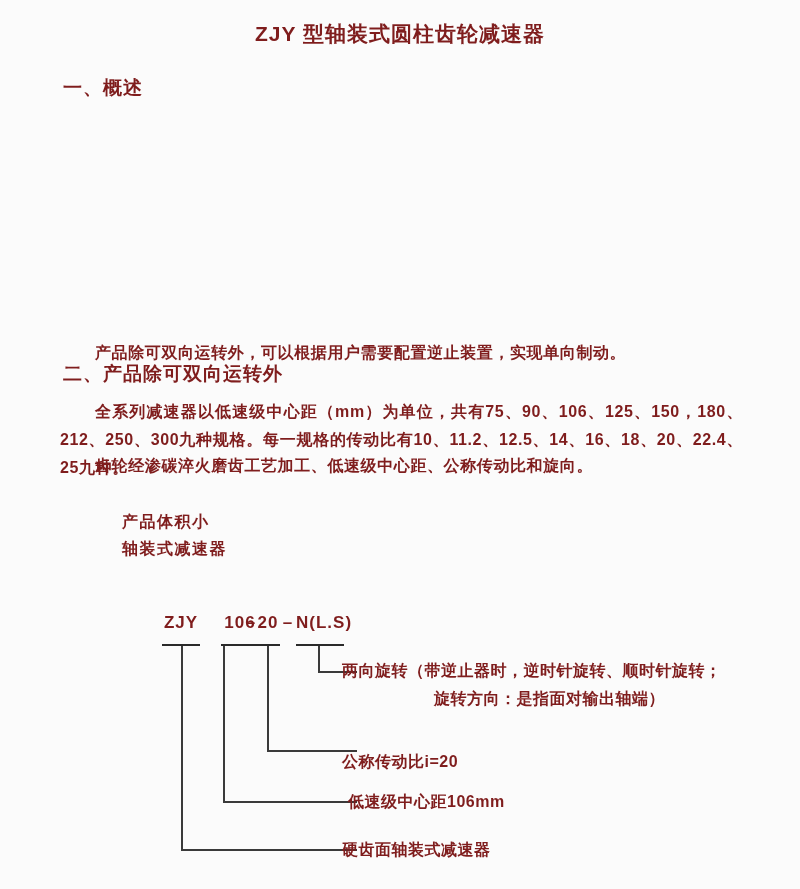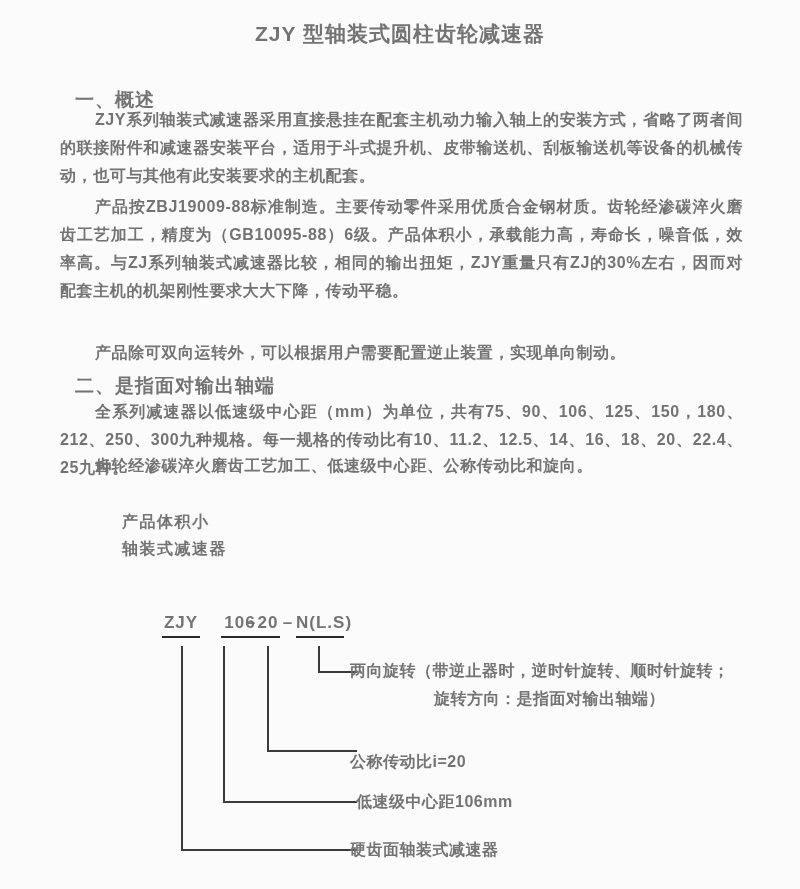--- a/index.html
+++ b/index.html
@@ -1,31 +1,31 @@
 <!DOCTYPE html>
 <html><head>
 <meta charset="utf-8">
 <style>
   html,body { margin:0; padding:0; background:#fbfbfb; }
   .page {
     position:relative;
     width:800px; height:889px;
     background:#fbfbfb;
-    color:#737373;
+    color:#7f1d1d;
     font-family:"Liberation Sans","DejaVu Sans",sans-serif;
     font-weight:700;
     overflow:hidden;
   }
   .doc-title {
     position:absolute; top:20px; left:0; width:100%;
     margin:0; text-align:center;
     font-size:21px; letter-spacing:1px;
   }
   .sec-heading {
-    position:absolute; left:59px; margin:16px;
+    position:absolute; left:59px; margin:4px;
     font-size:19px; letter-spacing:1px;
   }
   .sec1 { top:71px; }
   .sec2 { top:357px; }
   .para {
     position:absolute; left:60px; width:683px; margin:0;
     font-size:16px; line-height:28px;
     text-align:justify; text-indent:35px;
     letter-spacing:0.6px;
   }
@@ -39,62 +39,60 @@
     font-size:16px; letter-spacing:1.5px;
   }
   .example-caption { top:512px; }
   .example-subject { top:539px; }
 
   .diagram { position:absolute; left:0; top:612px; width:800px; height:277px; }
   .fitem {
     position:absolute; top:0; text-align:center;
     font-size:17px; line-height:22px; letter-spacing:1px;
   }
-  .u { border-bottom:2px solid #2a2a2a; padding-bottom:2px; }
+  .u { border-bottom:2px solid #2a2a2a; padding-bottom:10px; }
   .f-model { left:162px; width:38px; }
   .f-dist  { left:221px; width:38px; }
   .f-dash1 { left:245px; width:12px; }
   .f-ratio { left:256px; width:24px; }
   .f-dash2 { left:281px; width:14px; }
   .f-rot   { left:296px; width:48px; }
 
   .elbow {
     position:absolute;
     border-left:2px solid #3a3a3a;
     border-bottom:2px solid #3a3a3a;
   }
   .e-rotation { left:318px; top:34px; width:37px;  height:25px; }
   .e-ratio    { left:267px; top:34px; width:88px;  height:104px; }
   .e-distance { left:223px; top:34px; width:132px; height:155px; }
   .e-model    { left:181px; top:34px; width:174px; height:203px; }
 
   .callout {
-    position:absolute; left:350px;
+    position:absolute; left:342px;
     font-size:16px; line-height:22px;
     letter-spacing:0.5px; white-space:nowrap;
   }
   .c-rotation-1 { top:48px; }
   .c-rotation-2 { top:76px; left:434px; }
   .c-ratio      { top:127px;margin-top:12px; }
   .c-distance   { top:179px;margin-left:6px; }
   .c-model      { top:227px;text-align:right; }
 </style>
 </head>
 <body>
 
 <div class="page">
 
   <h1 class="doc-title">ZJY 型轴装式圆柱齿轮减速器</h1>
 
   <h2 class="sec-heading sec1">一、概述</h2>
-  <p class="para p1">ZJY系列轴装式减速器采用直接悬挂在配套主机动力输入轴上的安装方式，省略了两者间的联接附件和减速器安装平台，适用于斗式提升机、皮带输送机、刮板输送机等设备的机械传动，也可与其他有此安装要求的主机配套。</p>
-  <p class="para p2">产品按ZBJ19009-88标准制造。主要传动零件采用优质合金钢材质。齿轮经渗碳淬火磨齿工艺加工，精度为（GB10095-88）6级。产品体积小，承载能力高，寿命长，噪音低，效率高。与ZJ系列轴装式减速器比较，相同的输出扭矩，ZJY重量只有ZJ的30%左右，因而对配套主机的机架刚性要求大大下降，传动平稳。</p>
   <p class="para p3">产品除可双向运转外，可以根据用户需要配置逆止装置，实现单向制动。</p>
 
-  <h2 class="sec-heading sec2">二、是指面对输出轴端</h2>
+  <h2 class="sec-heading sec2">二、产品除可双向运转外</h2>
   <p class="para p4">全系列减速器以低速级中心距（mm）为单位，共有75、90、106、125、150，180、212、250、300九种规格。每一规格的传动比有10、11.2、12.5、14、16、18、20、22.4、25九种。</p>
   <p class="para p5">齿轮经渗碳淬火磨齿工艺加工、低速级中心距、公称传动比和旋向。</p>
 
   <div class="example-caption">产品体积小</div>
   <div class="example-subject">轴装式减速器</div>
 
   <div class="diagram">
 
     <span class="fitem u f-model">ZJY</span>
     <span class="fitem u f-dist">106</span>

